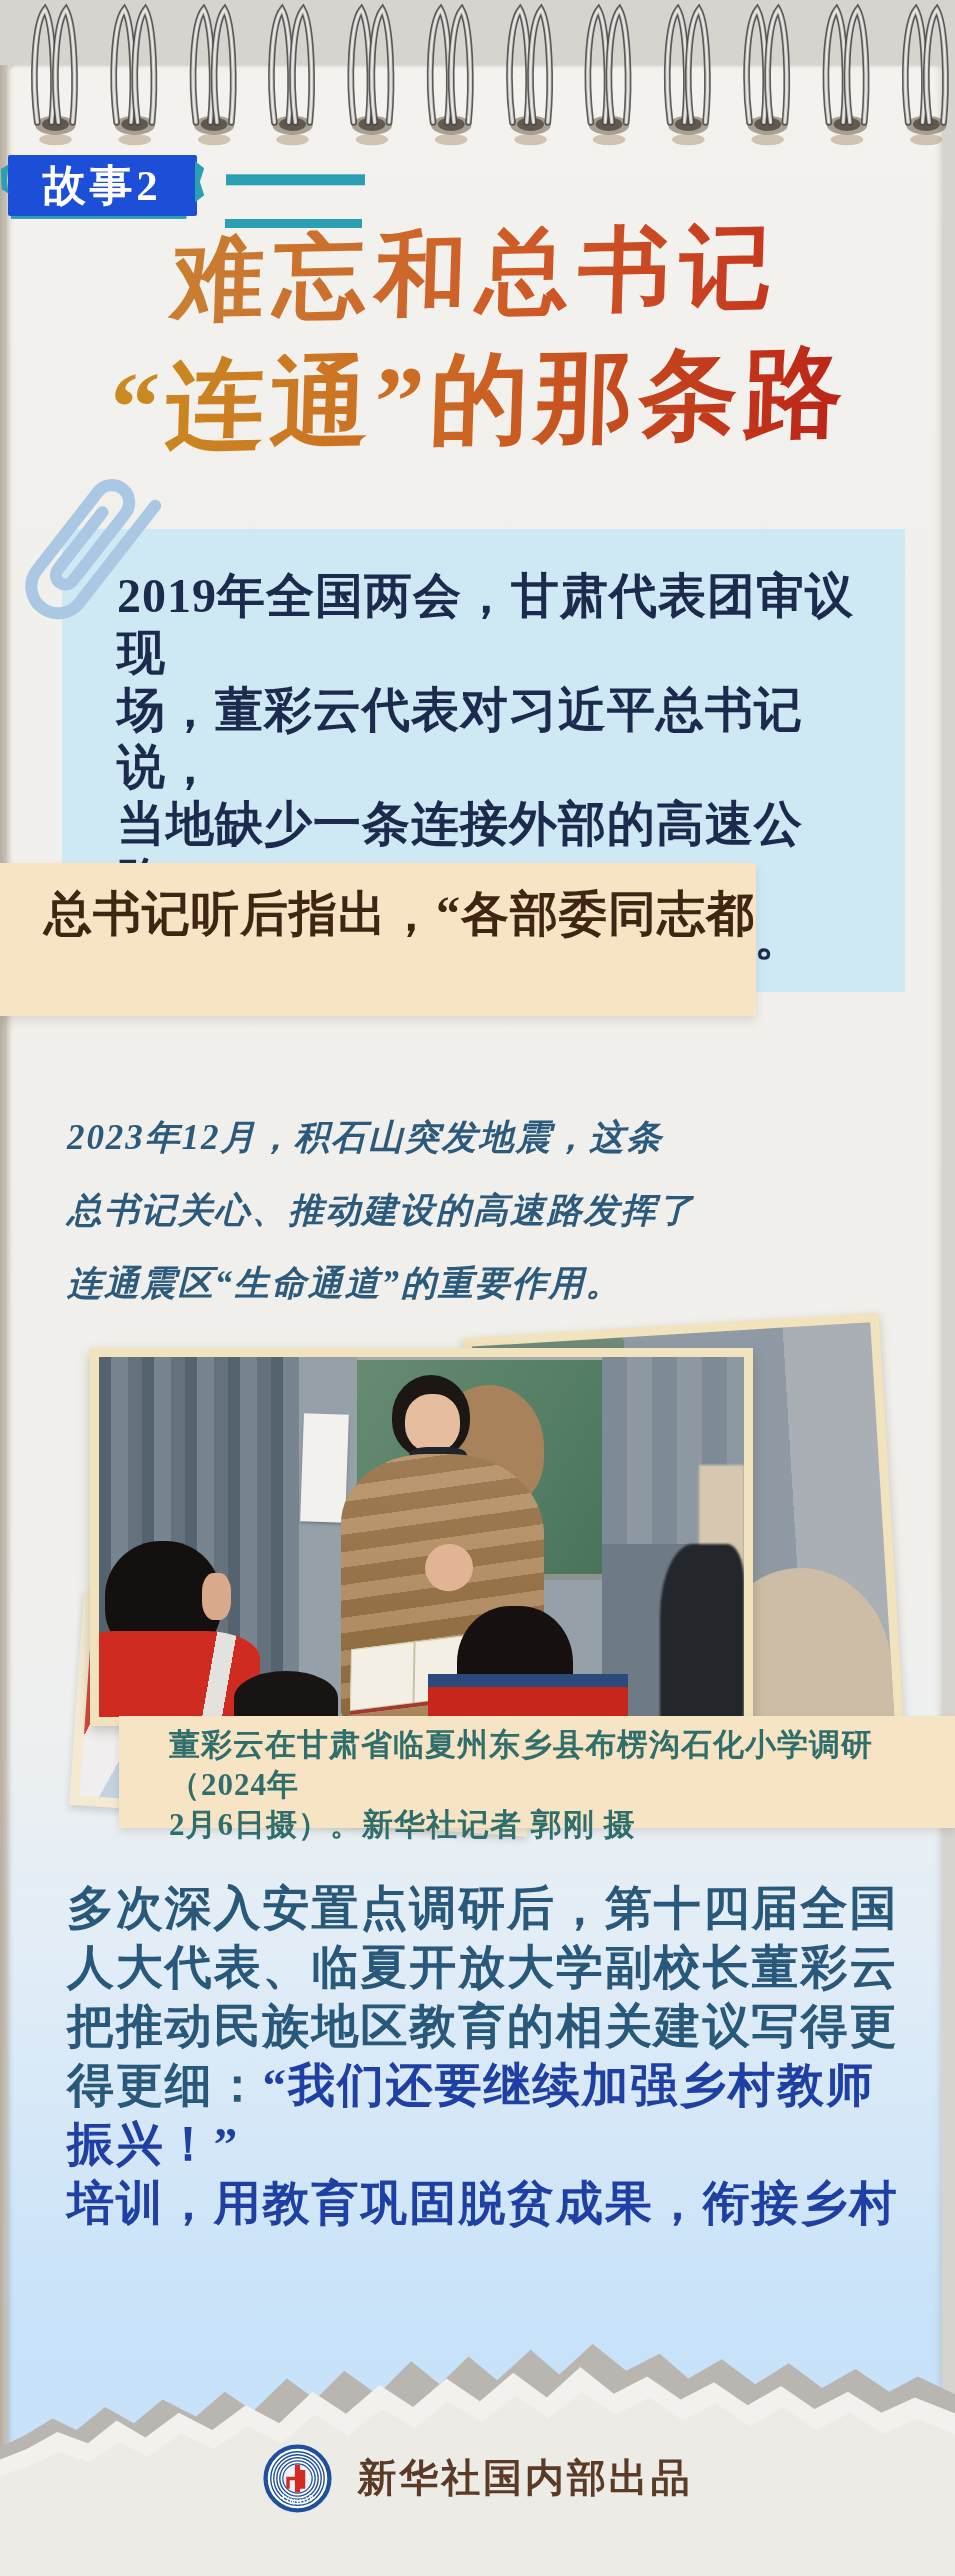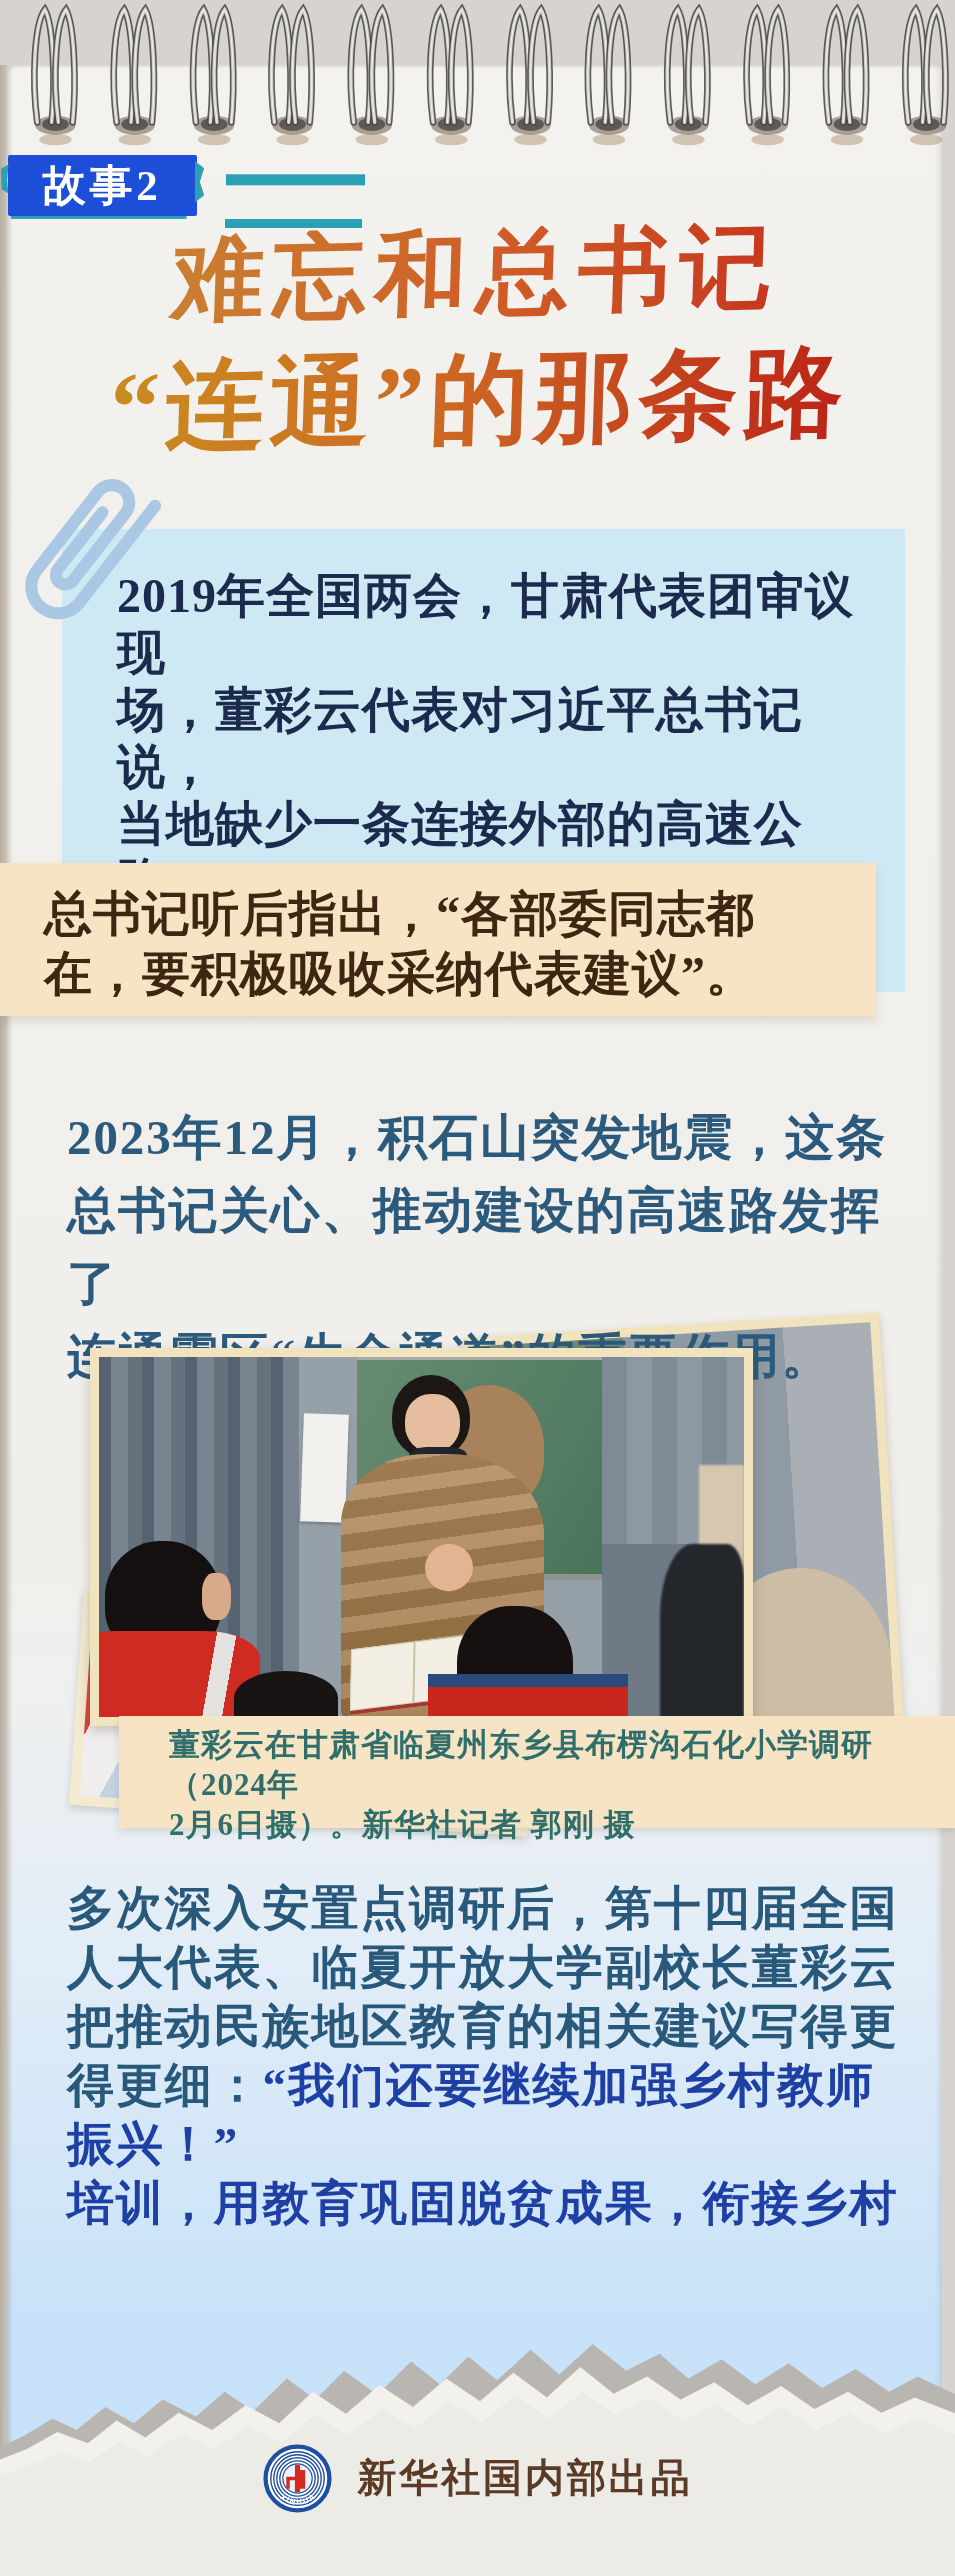--- a/index.html
+++ b/index.html
@@ -45,28 +45,28 @@
 
   
   .clip{left:5.7px;top:449px;width:162px;height:201px;z-index:9;transform:rotate(38deg);}
 
   
   .intro{left:62px;top:529px;width:843px;height:463px;background:#cfe9f4;z-index:2;}
   .intro .txt{position:absolute;left:55px;top:38px;width:746px;
         font-size:48px;line-height:57px;font-weight:bold;color:#1c2b4d;letter-spacing:1px;}
 
   
-  .quote{left:0;top:863px;width:876px;height:153px;background:#f6e4c4;z-index:3;
+  .quote{left:0;top:863px;width:756px;height:153px;background:#f6e4c4;z-index:3;
          box-shadow:0 4.8px 8.6px rgba(90,70,40,.14);}
   .quote .txt{position:absolute;left:44px;top:21px;width:793px;
          font-size:48px;line-height:60px;font-weight:bold;color:#3f2613;letter-spacing:1px;}
 
   
   .para{font-weight:bold;letter-spacing:1.9px;z-index:2;}
-  .para-quake{left:67px;top:1101px;width:860px;font-size:49px;line-height:73px;color:#2b5a7c;}
+  .para-quake{left:67px;top:1101px;width:860px;font-size:35px;line-height:73px;color:#2b5a7c;font-style:italic;}
   .para-prop{left:67px;top:1879px;width:860px;font-size:47px;line-height:59px;color:#28587a;}
   .blue-quote{color:#1e3fa3;}
   .line{display:block;}
 
   
   .photo-back{left:476px;top:1325px;width:417px;height:457px;background:#f1e3bd;z-index:1;
         transform:rotate(-3.5deg);padding:8.6px;box-sizing:border-box;
         box-shadow:0 3.8px 9.6px rgba(80,70,50,.25);}
   .photo-back .scene{width:100%;height:100%;
         background:linear-gradient(90deg,#6f8a77 0 38%,#8f9aa4 38% 78%,#a9afb4 78%);position:relative;overflow:hidden;}
@@ -267,21 +267,20 @@
   </div>
 </div>
 
 <svg class="abs clip" viewBox="0 0 100 150">
   <path d="M70,18 L70,110 a20,20 0 0 1 -40,0 L30,36 a13,13 0 0 1 26,0 L56,100 a7,7 0 0 1 -14,0 L42,46" stroke="#aac8e4" stroke-width="9" fill="none" stroke-linecap="round"></path>
 </svg>
 
 <div class="abs quote">
   <div class="txt">
     <span class="line">总书记听后指出，“各部委同志都</span>
-    <span class="line">在，要积极吸收采纳代表建议”。</span>
   </div>
 </div>
 
 <div class="abs para para-quake">
   <span class="line">2023年12月，积石山突发地震，这条</span>
   <span class="line">总书记关心、推动建设的高速路发挥了</span>
   <span class="line">连通震区“生命通道”的重要作用。</span>
 </div>
 
 <div class="abs photo-back">

